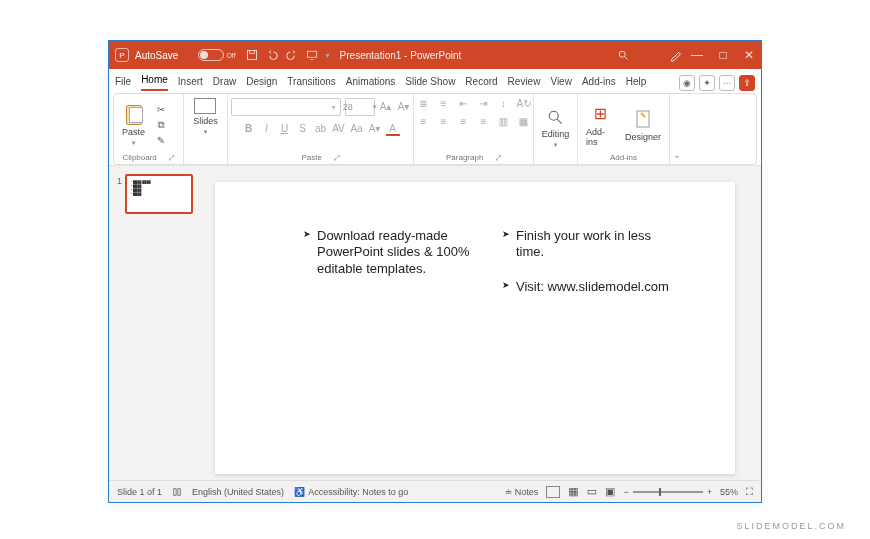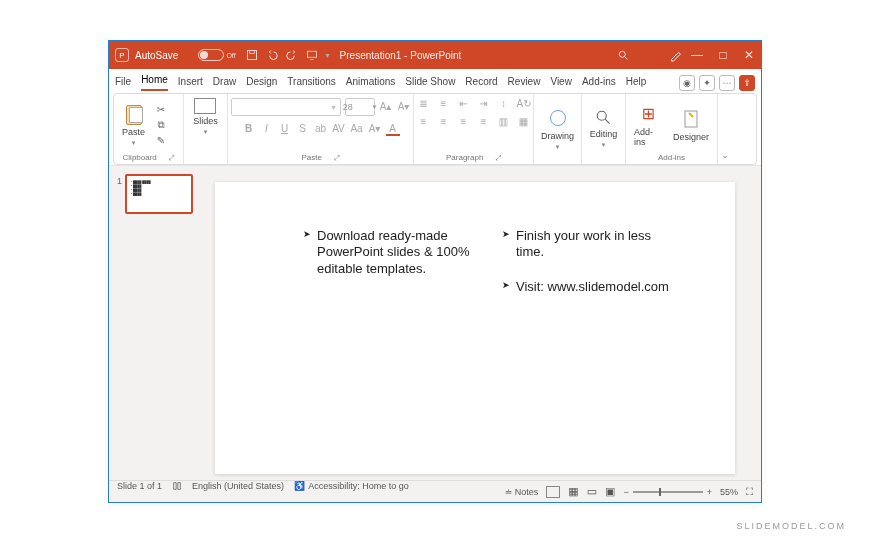--- a/index.html
+++ b/index.html
@@ -62,21 +62,21 @@
   .thumb-mini { font-size:3px; color:#333; line-height:4px;}
   .editor { flex:1; display:flex; align-items:flex-start; justify-content:center; padding: 16px 10px 6px 2px; overflow:hidden;}
   .slide { width: 520px; height: 292px; background:#fff; box-shadow: 0 1px 4px rgba(0,0,0,.15); padding: 46px 60px 20px 88px; display:flex; gap:26px;}
   .col { flex:1; font-size:13px; color:#222; }
   .col ul { list-style:none;}
   .col li { position:relative; padding-left:14px; margin-bottom:18px; line-height:1.25;}
   .col li::before { content:"➤"; position:absolute; left:0; top:1px; font-size:9px; color:#222;}
   .col li.bold { font-weight:700; }
 
   
-  .status { height: 22px; border-top:1px solid #ddd; background:#f4f2f1; display:flex; font-size:9px; color:#555; padding: 0 8px; gap:10px;}
+  .status { height: 22px; border-top:1px solid #ddd; background:#f4f2f1; display:flex; align-items:center; font-size:9px; color:#555; padding: 0 8px; gap:10px;}
   .status .right { margin-left:auto; display:flex; align-items:center; gap:8px;}
   .vbtn { width:14px; height:12px; border:1px solid #888; }
   .zoom { display:flex; align-items:center; gap:4px;}
   .ztrack { width:70px; height:2px; background:#999; position:relative;}
   .ztrack::after { content:""; position:absolute; left:38%; top:-3px; width:2px; height:8px; background:#666;}
   .dimmed { color:#aaa;}
 </style>
 </head>
 <body>
 
@@ -231,30 +231,20 @@
           <span class="pic">▥</span>
           <span class="pic">▦</span>
         </div>
       </div>
       <div class="group-label">
           <span>Paragraph</span>
           <span style="font-size:7px;">⤢</span>
         </div>
     </div>
 
-    <div class="group" style="width:48px;">
-      <div class="group-body" style="justify-content:center;">
-        <div class="bigbtn">
-          <div class="draw-ic"></div>
-          <span>Drawing</span>
-          <span style="font-size:7px;color:#888;">▾</span>
-        </div>
-      </div>
-      <div class="group-label"></div>
-    </div>
 
     <div class="group" style="width:44px;">
       <div class="group-body" style="justify-content:center;">
         <div class="bigbtn">
           <svg width="18" height="18" viewBox="0 0 16 16">
               <circle cx="6" cy="6" r="4" fill="none" stroke="#666"></circle>
               <path d="M9 9l4 4" stroke="#666"></path>
             </svg>
           <span>Editing</span>
           <span style="font-size:7px;color:#888;">▾</span>
@@ -312,21 +302,21 @@
       </div>
     </div>
   </div>
 
   <div class="status">
     <span>Slide 1 of 1</span>
     <svg width="10" height="10" viewBox="0 0 12 12">
         <path d="M2 2h3v8H2zM7 2h3v8H7z" fill="none" stroke="#666"></path>
       </svg>
     <span>English (United States)</span>
-    <span><span style="margin-right:3px;">♿</span><span>Accessibility: Home to go</span></span>
+    <span><span style="margin-right:3px;">♿</span><span>Accessibility: Notes to go</span></span>
     <div class="right">
       <span>≐ <span>Notes</span></span>
       <span class="vbtn"></span>
       <span style="font-size:11px;">▦</span>
       <span style="font-size:11px;">▭</span>
       <span style="font-size:11px;">▣</span>
       <div class="zoom">
         <span>−</span>
         <div class="ztrack"></div>
         <span>+</span>

